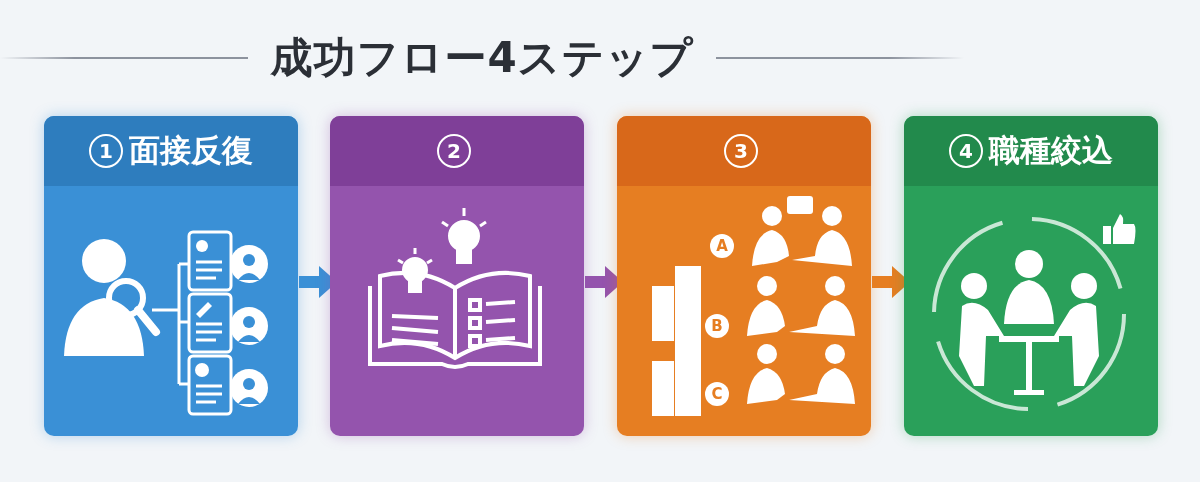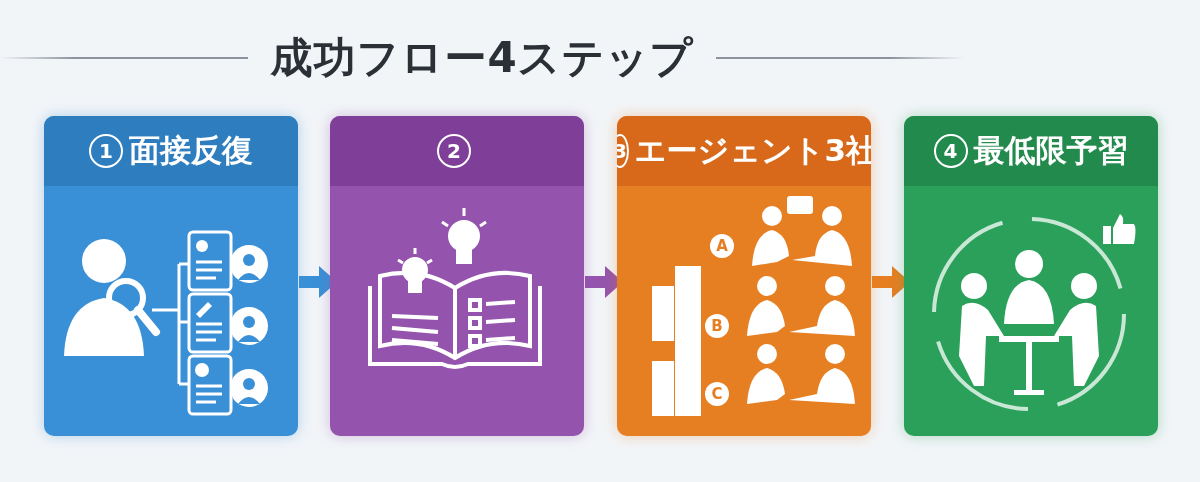--- a/index.html
+++ b/index.html
@@ -143,21 +143,20 @@
   </div>
 </div>
 
 <svg class="arrow" style="left:585px" viewBox="0 0 40 40">
   <path d="M0 14 H20 V4 L38 20 L20 36 V26 H0 Z" fill="#9454ad"></path>
 </svg>
 
 <div class="card c3">
   <div class="card-head">
     <span class="num">3</span>
-    <span>エージェント3社</span>
   </div>
   <div class="card-body">
     <svg width="254" height="250" viewBox="0 0 254 250" fill="#fff">
 
       <rect x="35" y="100" width="22" height="55"></rect>
         <rect x="58" y="80" width="26" height="75"></rect>
       <rect x="35" y="175" width="22" height="55"></rect>
         <rect x="58" y="155" width="26" height="75"></rect>
 
       <circle cx="105" cy="60" r="12"></circle>
@@ -188,21 +187,21 @@
   </div>
 </div>
 
 <svg class="arrow" style="left:872px" viewBox="0 0 40 40">
   <path d="M0 14 H20 V4 L38 20 L20 36 V26 H0 Z" fill="#e67e22"></path>
 </svg>
 
 <div class="card c4">
   <div class="card-head">
     <span class="num">4</span>
-    <span>最低限予習</span>
+    <span>職種絞込</span>
   </div>
   <div class="card-body">
     <svg width="254" height="250" viewBox="0 0 254 250" fill="#fff">
       <circle cx="125" cy="128" r="95" fill="none" stroke="rgba(255,255,255,.75)" stroke-width="4" stroke-dasharray="120 30"></circle>
       <circle cx="125" cy="78" r="14"></circle>
         <path d="M100 138 Q102 98 125 94 Q148 98 150 138 Z"></path>
       <circle cx="70" cy="100" r="13"></circle>
         <path d="M55 170 L58 120 Q70 112 84 124 L100 150 L82 150 L80 200 L70 200 Z"></path>
       <circle cx="180" cy="100" r="13"></circle>
         <path d="M195 170 L192 120 Q180 112 166 124 L150 150 L168 150 L170 200 L180 200 Z"></path>

